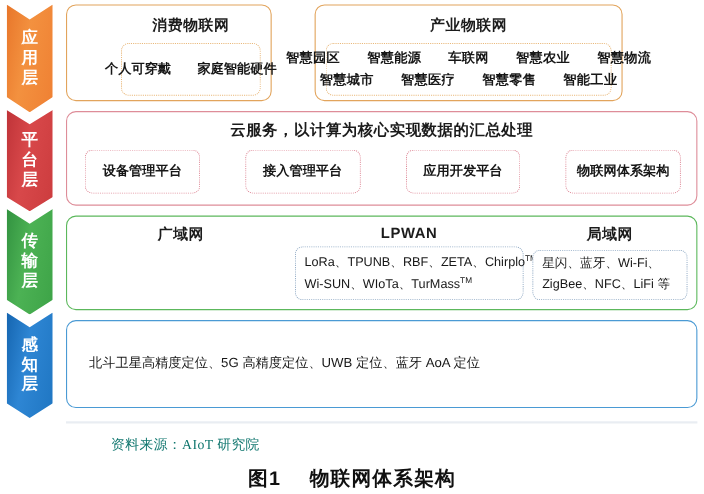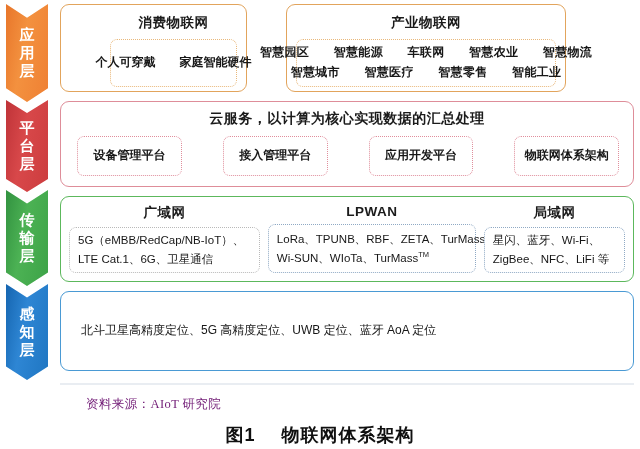--- a/index.html
+++ b/index.html
@@ -160,25 +160,25 @@
     font-size: 12px;
     line-height: 1.95;
     color: #171717;
     font-weight: 500;
   }
   .perc-text .row { display: block; white-space: nowrap; }
 
   
   .source {
     position: absolute;
-    left: 86px;
+    left: 101px;
     top: 396px;
     font-family: "Liberation Serif", "DejaVu Serif", serif;
     font-size: 12.5px;
-    color: #701a75;
+    color: #0f766e;
     letter-spacing: .4px;
   }
 
   
   .caption {
     position: absolute;
     left: 0;
     top: 423px;
     width: 640px;
     text-align: center;
@@ -256,30 +256,26 @@
       <div class="chip plat-chip">
         <span class="row">物联网体系架构</span>
       </div>
     </div>
   </div>
 
   <div class="panel transport">
     <div class="trans-cols">
       <div class="trans-col col-wan">
         <div class="panel-title">广域网</div>
-        <div class="chip trans-chip wan-chip">
-          <span class="row">5G（eMBB/RedCap/NB-IoT）、</span>
-          <span class="row">LTE Cat.1、6G、卫星通信</span>
-        </div>
       </div>
 
       <div class="trans-col col-lpwan">
         <div class="panel-title">LPWAN</div>
         <div class="chip trans-chip lpwan-chip">
-          <span class="row"><span>LoRa、TPUNB、RBF、ZETA、TurMass</span><sup>TM</sup><span>、</span></span>
+          <span class="row"><span>LoRa、TPUNB、RBF、ZETA、Chirplo</span><sup>TM</sup><span>、</span></span>
           <span class="row"><span>Wi-SUN、WIoTa、TurMass</span><sup>TM</sup></span>
         </div>
       </div>
 
       <div class="trans-col col-lan">
         <div class="panel-title">局域网</div>
         <div class="chip trans-chip lan-chip">
           <span class="row">星闪、蓝牙、Wi-Fi、</span>
           <span class="row">ZigBee、NFC、LiFi 等</span>
         </div>

